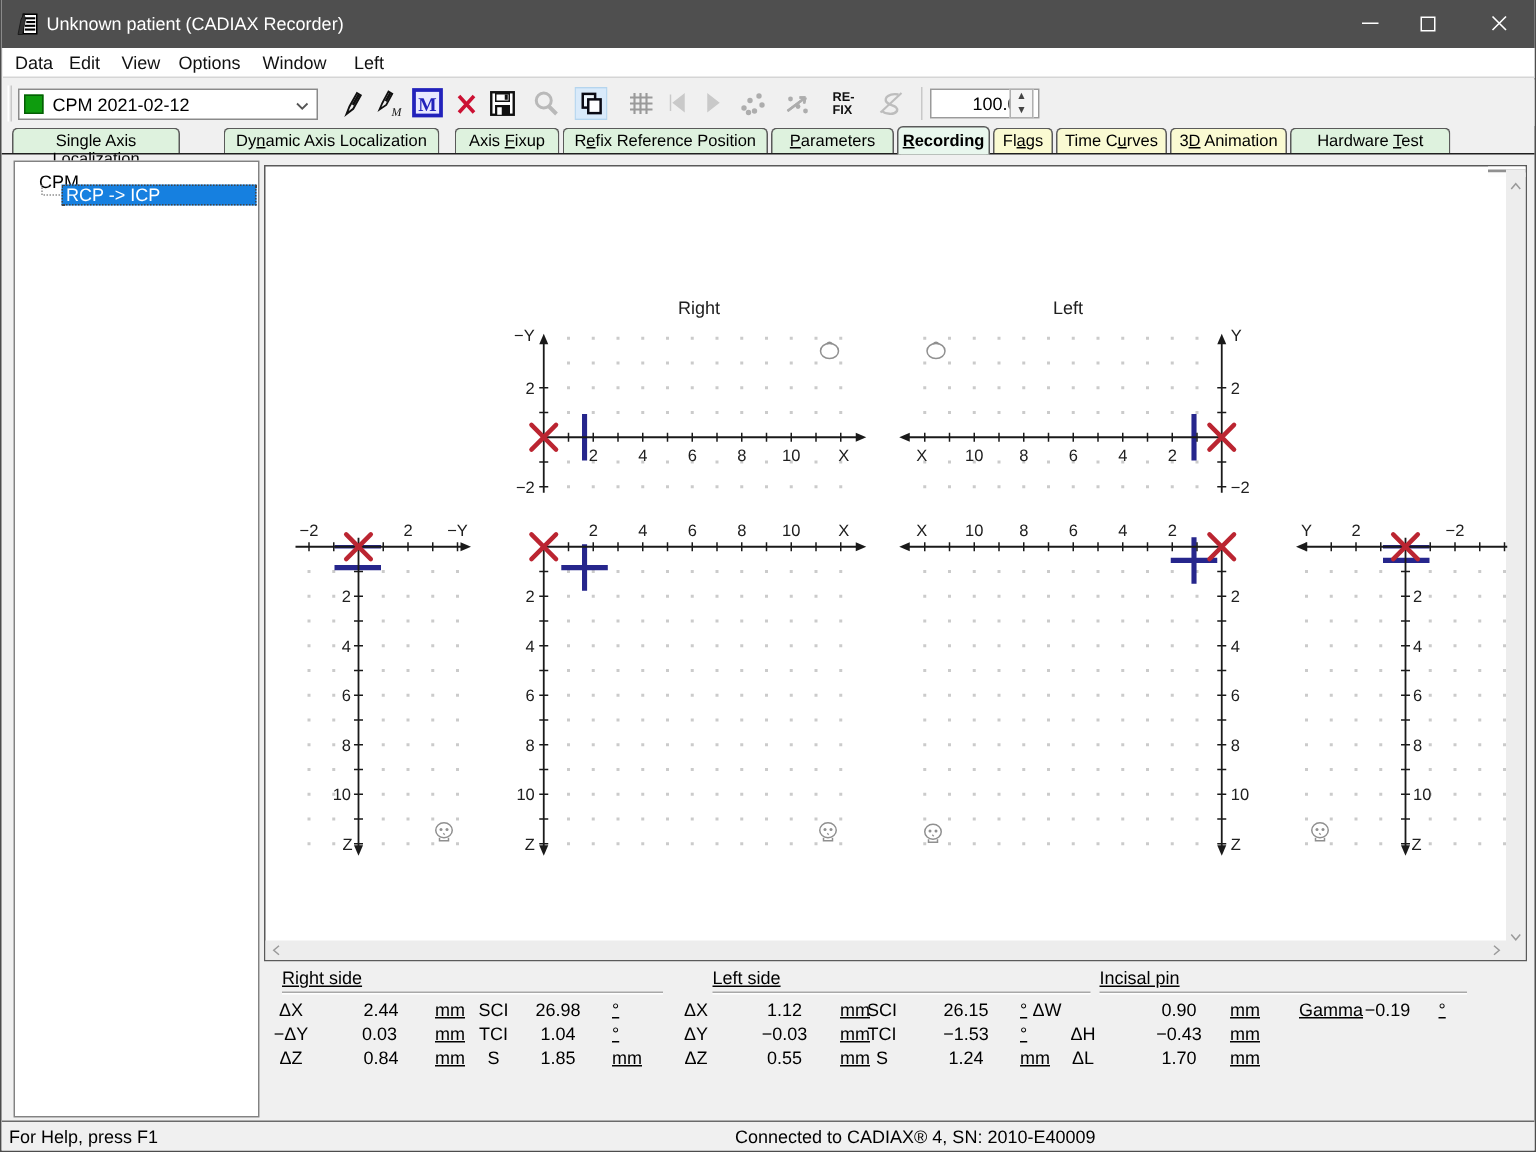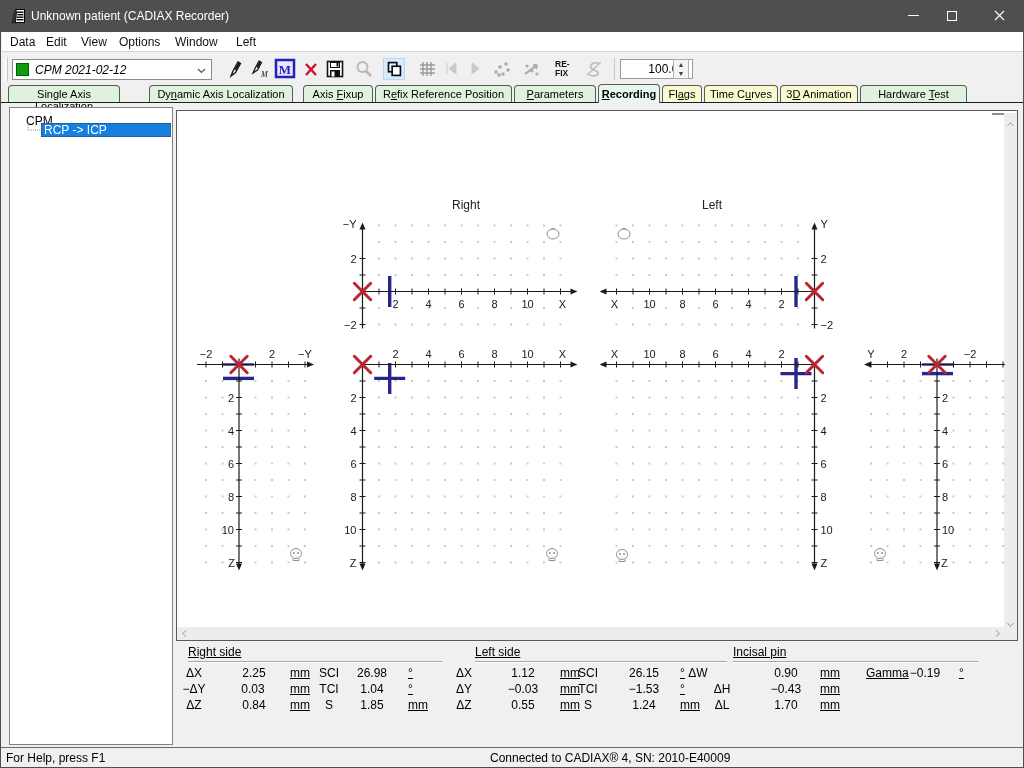--- a/index.html
+++ b/index.html
@@ -12,21 +12,21 @@
 
 #menubar { position:absolute; left:1px; top:32px; width:1022px; height:20px; background:#ffffff;
            border-bottom:1px solid #d5d5d5; }
 #menubar span { position:absolute; top:3px; color:#111; }
 
 #toolbar { position:absolute; left:1px; top:53px; width:1022px; height:31px; background:#f0f0f0; }
 #combo { position:absolute; left:10px; top:6px; width:200px; height:21px; background:#fff;
          border:1px solid #8a8a8a; }
 #combo .sq { position:absolute; left:3px; top:3px; width:13px; height:13px; background:#0e9c0e;
              border:1px solid #065e06; }
-#combo .txt { position:absolute; left:22px; top:3px; color:#000;font-style:italic; }
+#combo .txt { position:absolute; left:22px; top:3px; color:#000; }
 .tbtn { position:absolute; top:5px; width:22px; height:22px; }
 
 #tabbar { position:absolute; left:0px; top:84px; width:1024px; height:20px; }
 #tabbar .line { position:absolute; left:0; top:18px; width:1024px; height:1px; background:#202020; }
 .tab { position:absolute; top:1px; height:17px; border:1px solid #5a5a5a; border-bottom:none;
        border-radius:4px 4px 0 0; text-align:center; font-size:11px; color:#000; padding-top:2px; }
 .tab.green { background:#def2de; }
 .tab.yellow { background:#fafad2; }
 .tab.sel { background:#e9f7ee; font-weight:bold; height:19px; top:0; padding-top:3px; z-index:2; font-size:11px; }
 
@@ -1062,21 +1062,21 @@
     <div class="dp" style="left:12px;top:4px">Right side</div>
     <div class="gline" style="left:12px;top:20px;width:254px"></div>
     <div class="gline2" style="left:12px;top:21px;width:254px"></div>
     <div class="dp" style="left:299px;top:4px">Left side</div>
     <div class="gline" style="left:299px;top:20px;width:252px"></div>
     <div class="gline2" style="left:299px;top:21px;width:252px"></div>
     <div class="dp" style="left:557px;top:4px">Incisal pin</div>
     <div class="gline" style="left:557px;top:20px;width:245px"></div>
     <div class="gline2" style="left:557px;top:21px;width:245px"></div>
     <div class="dpr" style="left:-12px;top:25px;width:60px">ΔX</div>
-    <div class="dpr" style="left:48px;top:25px;width:60px">2.25</div>
+    <div class="dpr" style="left:48px;top:25px;width:60px">2.44</div>
     <div class="dp" style="left:114px;top:25px">mm</div>
     <div class="dpr" style="left:123px;top:25px;width:60px">SCI</div>
     <div class="dpr" style="left:166px;top:25px;width:60px">26.98</div>
     <div class="dp" style="left:232px;top:25px">°</div>
     <div class="dpr" style="left:-12px;top:41px;width:60px">−ΔY</div>
     <div class="dpr" style="left:47px;top:41px;width:60px">0.03</div>
     <div class="dp" style="left:114px;top:41px">mm</div>
     <div class="dpr" style="left:123px;top:41px;width:60px">TCI</div>
     <div class="dpr" style="left:166px;top:41px;width:60px">1.04</div>
     <div class="dp" style="left:232px;top:41px">°</div>

